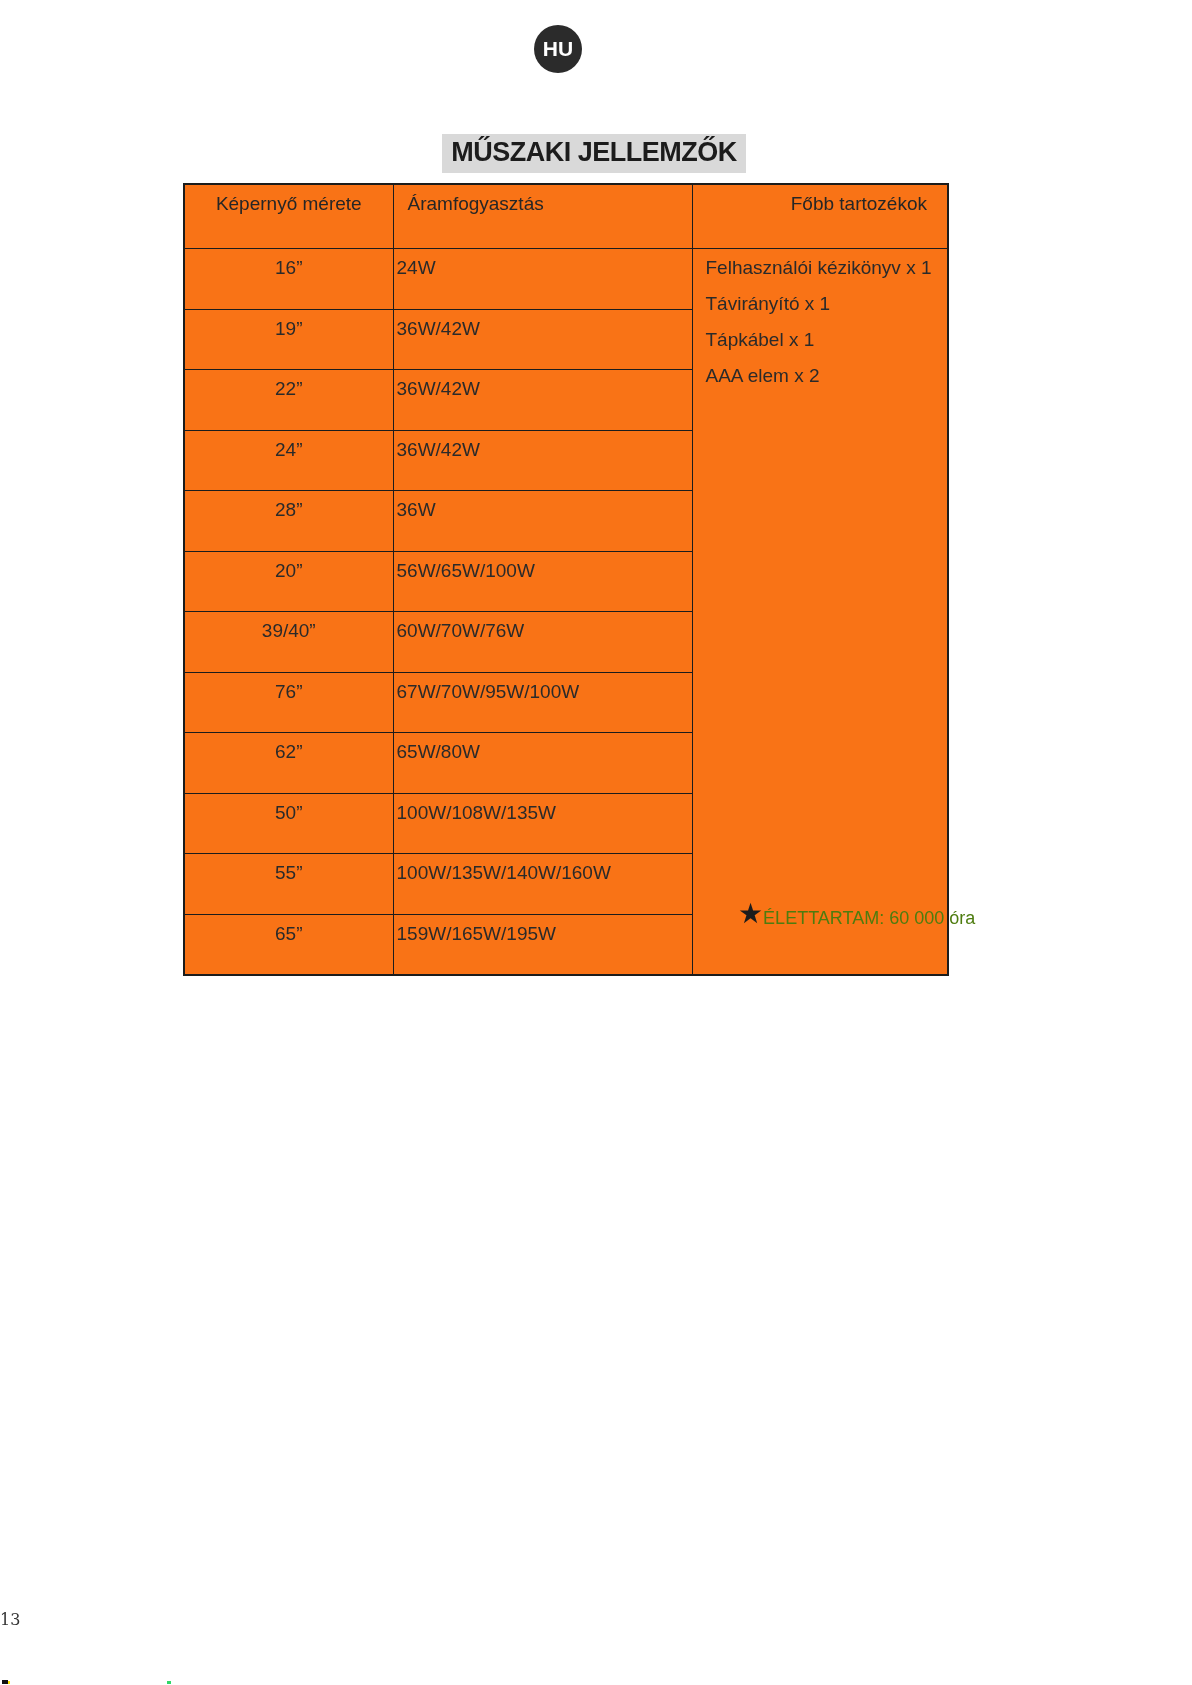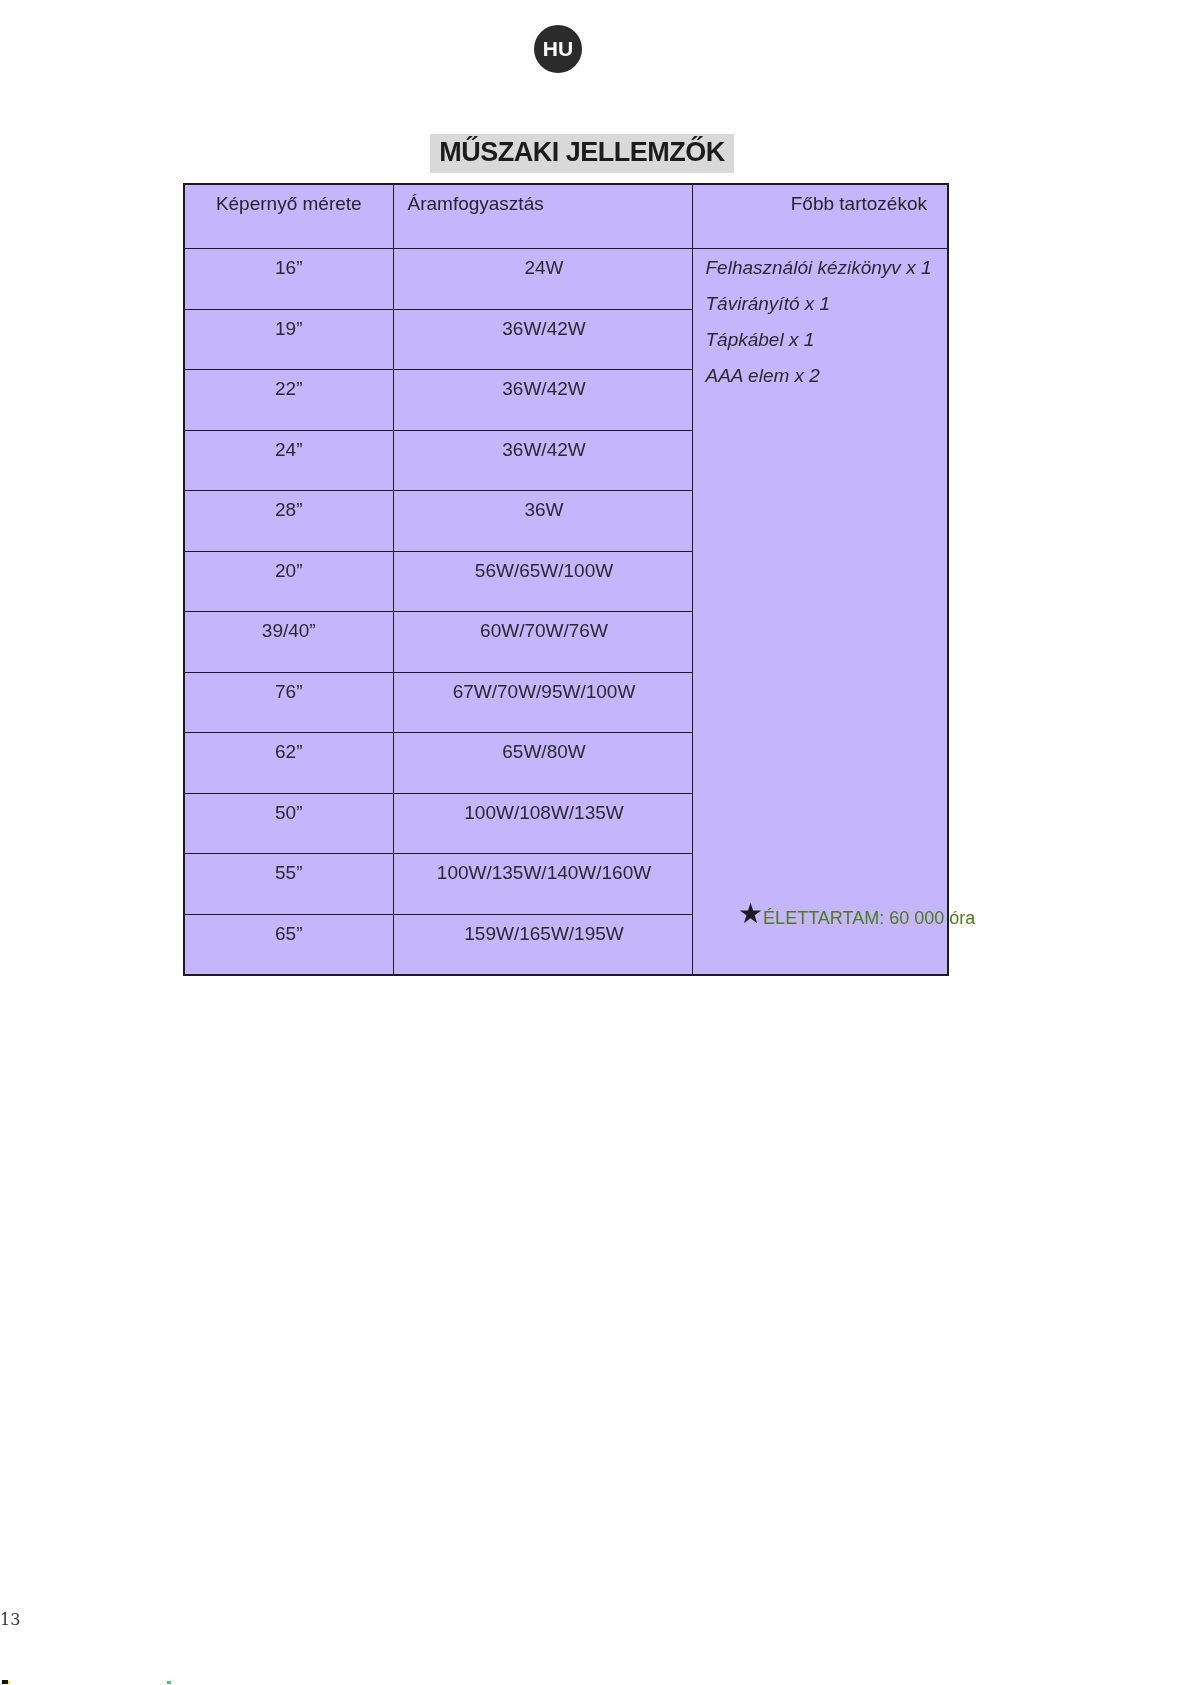--- a/index.html
+++ b/index.html
@@ -16,58 +16,58 @@
     position:absolute;left:534px;top:25px;
     width:48px;height:48px;border-radius:50%;
     background:#2b2b2b;
     display:flex;align-items:center;justify-content:center;
   }
   .hu-badge span{
     color:#ffffff;font-weight:bold;font-size:21px;letter-spacing:0px;
   }
   
   .title-wrap{
-    position:absolute;top:134px;left:0;width:1164px;
+    position:absolute;top:134px;left:12px;width:1164px;
     display:flex;justify-content:center;
   }
   .title{
     background:#d9d9d9;
     color:#1c1c1c;
     font-size:27px;font-weight:bold;letter-spacing:-0.5px;
     padding:3px 9px 5px 9px;
     white-space:nowrap;
   }
   
   table.spec{
     position:absolute;left:183px;top:183px;
     width:764px;
     border-collapse:collapse;
     table-layout:fixed;
-    background:#c4b5fd;
+    background:#f97316;
   }
   table.spec, table.spec td, table.spec th{
     border:1.5px solid #1c1c1c;
   }
   table.spec{border-width:2px;}
   table.spec th{
     height:54px;font-weight:normal;font-size:19px;
     vertical-align:top;padding-top:8px;color:#262626;
   }
   th.th-size{text-align:center;}
   th.th-power{text-align:left;padding-left:14px;}
   th.th-acc{text-align:right;padding-right:20px;}
   table.spec td{
     height:50.5px;font-size:19px;color:#2a2a2a;
     vertical-align:top;
   }
   td.cell-size{text-align:center;padding-top:8px;margin-top:20px;}
-  td.cell-power{text-align:center;padding:8px 0 0 3px;margin-top:16px;}
+  td.cell-power{text-align:left;padding:8px 0 0 3px;margin-top:16px;}
   td.cell-acc{
     vertical-align:middle;text-align:left;
-    padding-left:13px;font-size:19px;color:#303030;font-style:italic;
+    padding-left:13px;font-size:19px;color:#303030;
   }
   .acc-line{line-height:36px;white-space:nowrap;}
   
   .footnote{
     position:absolute;top:900px;left:738px;
     display:flex;align-items:flex-start;
   }
   .footnote .star{
     font-size:28px;line-height:28px;color:#1c1c1c;
   }

